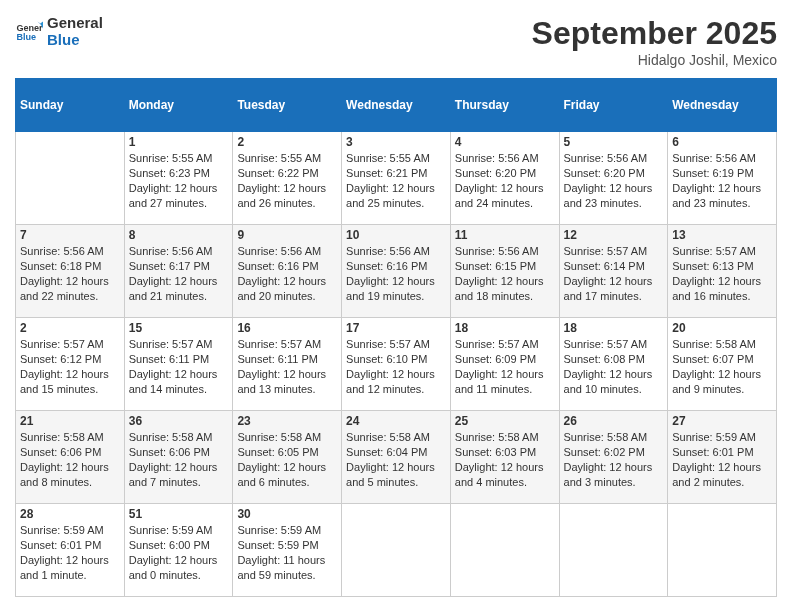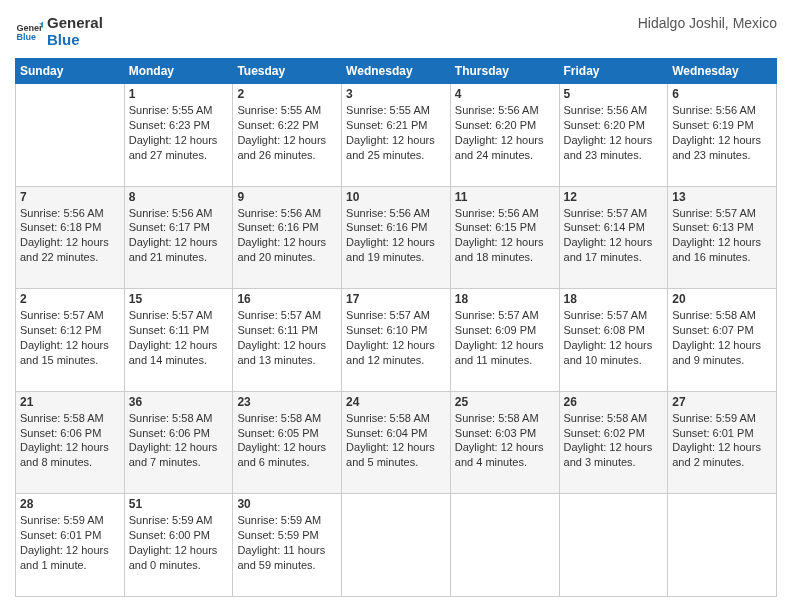--- a/index.html
+++ b/index.html
@@ -49,21 +49,21 @@
       border: 1px solid #ccc;
       border-collapse: collapse;
       width: 100%;
       table-layout: fixed;
     }
     .calendar th {
       background-color: #1a6fba;
       color: #fff;
       font-size: 12px;
       font-weight: bold;
-      padding: 5px 4px;
+      padding: 19px 4px;
       text-align: left;
       border: 1px solid #1a6fba;
     }
     .calendar td {
       border: 1px solid #ccc;
       vertical-align: top;
       padding: 3px 4px;
       font-size: 9.5px;
       color: #333;
       height: 78px;
@@ -97,20 +97,21 @@
         <text x="2" y="32" font-size="13" font-weight="bold" fill="#1a6fba" font-family="Arial">Blue</text>
         <polygon points="32,5 40,12 36,8" fill="#1a6fba"></polygon>
         <polygon points="36,8 40,5 40,15" fill="#2a8fd0"></polygon>
       </svg>
       <div style="display:flex;flex-direction:column;line-height:1.1">
         <span style="font-size:15px;font-weight:bold;color:#333;">General</span>
         <span style="font-size:15px;font-weight:bold;color:#1a6fba;">Blue</span>
       </div>
     </div>
     <div class="title-block">
+      <div class="month-title">September 2025</div>
       <div class="location">Hidalgo Joshil, Mexico</div>
     </div>
   </div>
 
   <table class="calendar">
     <thead>
       <tr>
         <th>Sunday</th>
         <th>Monday</th>
         <th>Tuesday</th>

